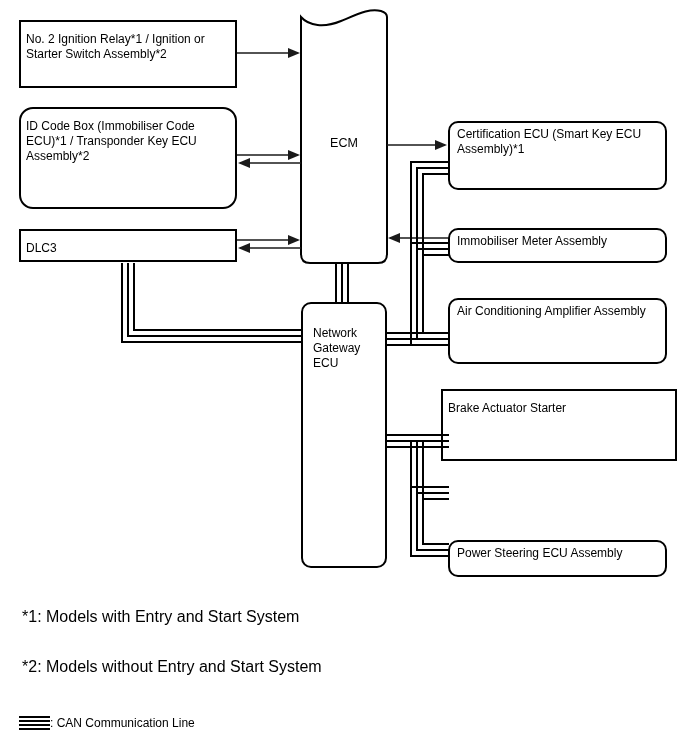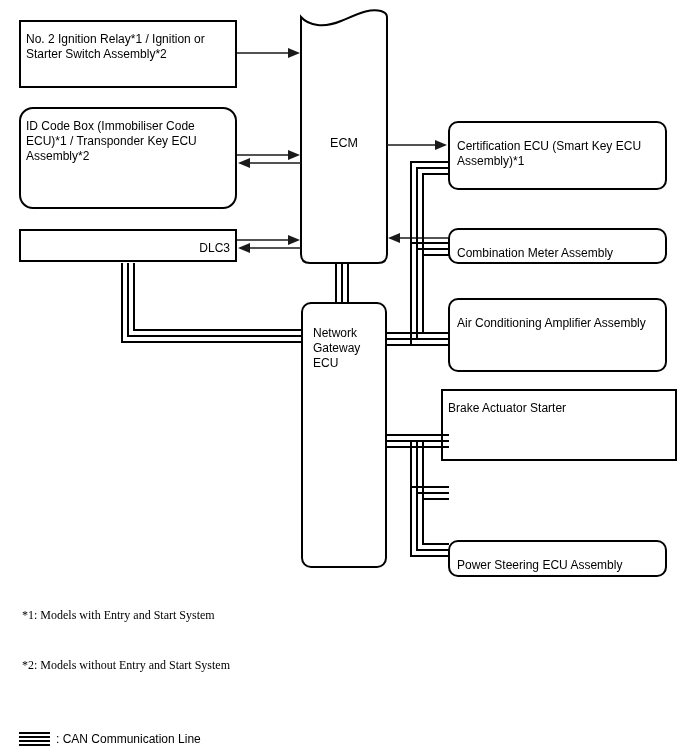--- a/index.html
+++ b/index.html
@@ -6,30 +6,30 @@
   .stage{
     position:relative;width:688px;height:755px;background:#ffffff;
     font-family:"Liberation Sans", sans-serif;color:#000;overflow:hidden;
   }
   .layer{position:absolute;left:0;top:0;}
   .node{
     position:absolute;box-sizing:border-box;background:#fff;
     border:2px solid #000;font-size:12px;line-height:15px;
     padding:10px 5px;
   }
-  .rounded{border-radius:10px;padding:16px 7px;}
+  .rounded{border-radius:10px;padding:4px 7px;}
   .transparent{background:transparent;}
   .ecm-label{
     position:absolute;left:301px;top:124px;width:86px;text-align:center;
     font-size:12.5px;
     margin-top:12px;
   }
   .gw-text{padding:22px 10px;}
-  .note{position:absolute;font-size:12px;white-space:nowrap;font-family:Liberation Serif, serif;}
-  .legend-row{position:absolute;left:19px;top:732px;display:flex;align-items:center;gap:6px;}
+  .note{position:absolute;font-size:16px;white-space:nowrap;}
+  .legend-row{position:absolute;left:19px;top:716px;display:flex;align-items:center;gap:0;}
   .can-swatch{
     width:31px;height:14px;
     background:repeating-linear-gradient(to bottom,#000 0 2px,#fff 2px 4px);
   }
   .legend-text{font-size:12px;white-space:nowrap;}
   svg .can{fill:none;stroke:#000;stroke-width:2;}
   svg .sig{fill:none;stroke:#1a1a1a;stroke-width:1.3;}
 </style>
 </head>
 <body>
@@ -120,37 +120,37 @@
   <div class="ecm-label">ECM</div>
 
   <div class="node" style="left:19px;top:20px;width:218px;height:68px;">
     <span>No. 2 Ignition Relay*1 / Ignition or Starter Switch Assembly*2</span>
   </div>
 
   <div class="node" style="left:19px;top:107px;width:218px;height:102px;border-radius:14px;">
     <span>ID Code Box (Immobiliser Code ECU)*1 / Transponder Key ECU Assembly*2</span>
   </div>
 
-  <div class="node" style="left:19px;top:229px;width:218px;height:33px;text-align:right;">
+  <div class="node" style="left:19px;top:229px;width:218px;height:33px;">
     <span>DLC3</span>
   </div>
 
   <div class="node rounded gw-text" style="left:301px;top:302px;width:86px;height:266px;">
     <span>Network Gateway ECU</span>
   </div>
 
   <div class="node rounded" style="left:448px;top:121px;width:219px;height:69px;">
     <span>Certification ECU (Smart Key ECU Assembly)*1</span>
   </div>
 
   <div class="node rounded" style="left:448px;top:228px;width:219px;height:35px;">
-    <span>Combination Meter Assembly</span>
+    <span>Immobiliser Meter Assembly</span>
   </div>
 
-  <div class="node rounded" style="left:448px;top:298px;width:219px;height:74px;">
+  <div class="node rounded" style="left:448px;top:298px;width:219px;height:66px;">
     <span>Air Conditioning Amplifier Assembly</span>
   </div>
 
   <div class="node transparent" style="left:441px;top:389px;width:236px;height:72px;">
     <span>Brake Actuator Starter</span>
   </div>
 
 
   <div class="node rounded" style="left:448px;top:500px;width:219px;height:37px;margin-top:40px;">
     <span>Power Steering ECU Assembly</span>

